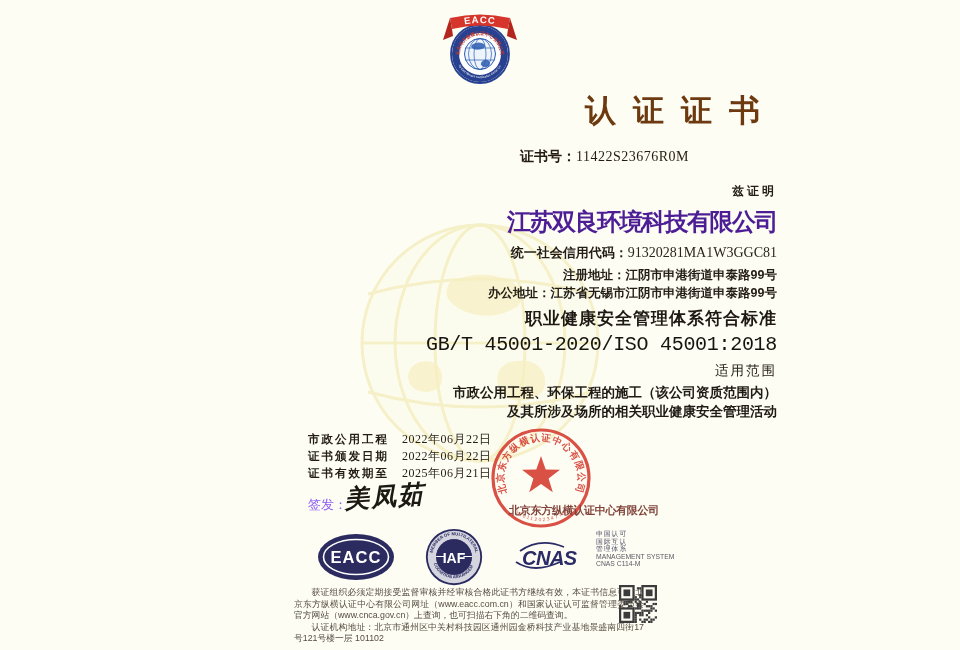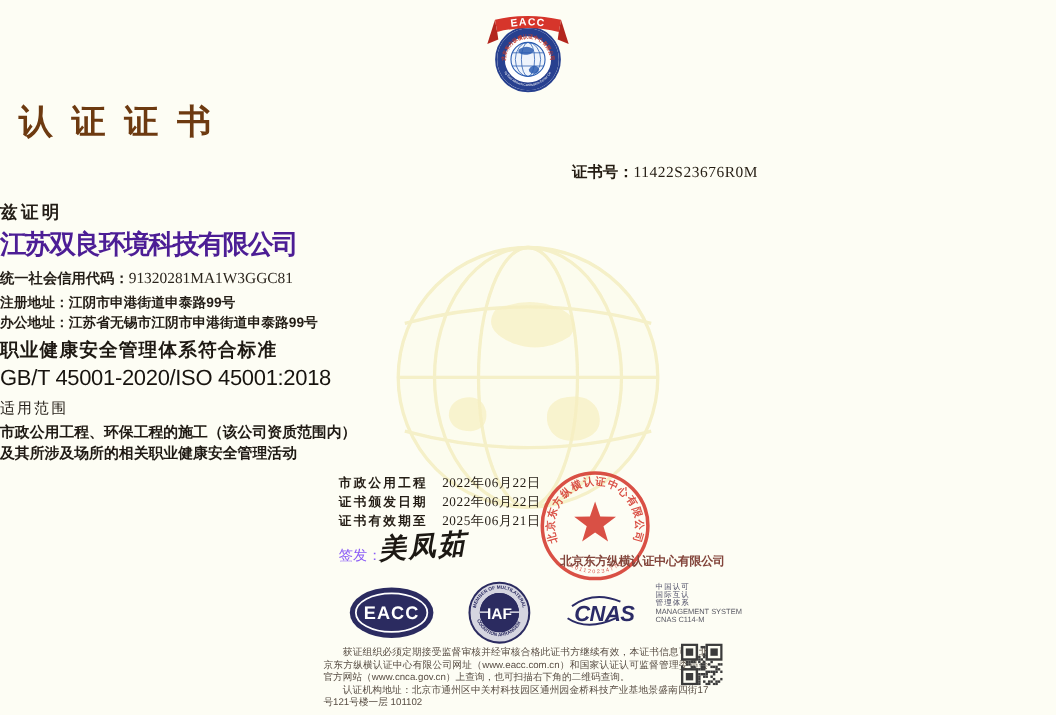--- a/index.html
+++ b/index.html
@@ -1,38 +1,38 @@
 <!DOCTYPE html>
 <html><head>
 <meta charset="utf-8">
 <style>
   html,body{margin:0;padding:0;}
   body{width:960px;height:650px;font-family:"Liberation Sans",sans-serif;background:#fdfdf4;}
   .cert{position:relative;width:960px;height:650px;background:#fdfdf4;overflow:hidden;color:#2a241e;}
-  .cline{position:absolute;left:0;width:777px;text-align:left;white-space:nowrap;}
+  .cline{position:absolute;left:0;width:777px;text-align:right;white-space:nowrap;}
 
   .wm{position:absolute;left:330px;top:212px;opacity:.8;}
 
   .toplogo{position:absolute;left:440px;top:8px;}
 
   .title{top:90px;font-family:"Liberation Serif",serif;font-weight:bold;font-size:31px;
          color:#6d3a10;letter-spacing:17px;text-indent:17px;}
   .certno{position:absolute;left:508px;top:148px;font-size:14px;color:#241c12;margin-left:12px;}
   .certno .lbl{font-weight:bold;font-family:"Liberation Serif",serif;}
   .certno .val{font-family:"Liberation Serif",serif;letter-spacing:.5px;}
 
-  .certify{top:183px;font-size:16px;font-weight:bold;letter-spacing:3px;color:#231d16;}
+  .certify{top:183px;font-size:12px;font-weight:bold;letter-spacing:3px;color:#231d16;}
   .company{top:206px;font-size:24px;font-weight:bold;letter-spacing:-1.5px;color:#4c1d95;}
   .creditline{top:244px;font-size:13px;}
   .creditline .lbl{font-weight:bold;color:#231d16;}
   .creditline .val{font-family:"Liberation Serif",serif;font-size:14px;color:#2a241c;}
   .addr1{top:267px;font-size:12.5px;font-weight:bold;color:#231d16;}
   .addr2{top:285px;font-size:12.5px;font-weight:bold;color:#231d16;}
   .stdtitle{top:307px;font-size:17px;font-weight:bold;letter-spacing:1px;color:#1e1913;}
-  .stdcode{top:333px;font-family:Liberation Sans, sans-serif;font-size:20px;color:#17130e;letter-spacing:-0.3px;}
+  .stdcode{top:333px;font-family:Liberation Mono, monospace;font-size:20px;color:#17130e;letter-spacing:-0.3px;}
   .scopetitle{top:362px;font-size:13.5px;font-weight:normal;letter-spacing:2px;color:#231d16;}
   .scope1{top:384px;font-size:13.5px;font-weight:bold;color:#1f1a14;}
   .scope2{top:403px;font-size:13.5px;font-weight:bold;color:#1f1a14;}
 
   .dates{position:absolute;left:308px;top:431px;}
   .drow{display:flex;gap:13px;height:17px;align-items:center;}
   .dlbl{font-family:"Liberation Serif",serif;font-weight:bold;font-size:11.5px;letter-spacing:2px;color:#241d15;}
   .dval{font-family:"Liberation Serif",serif;font-size:12px;color:#241d15;letter-spacing:.5px;}
 
   .seal{position:absolute;left:486px;top:423px;opacity:.88;}

